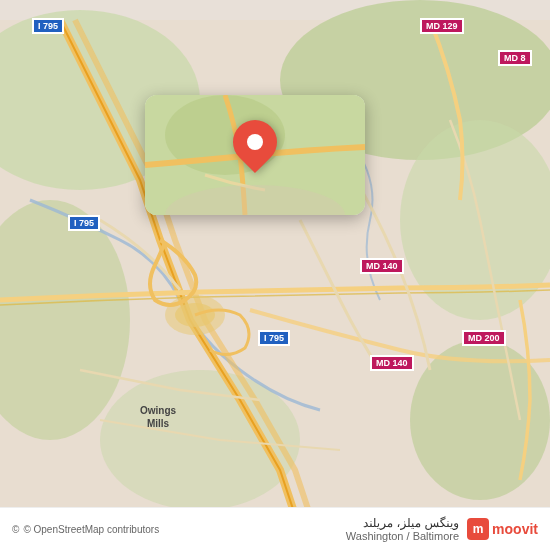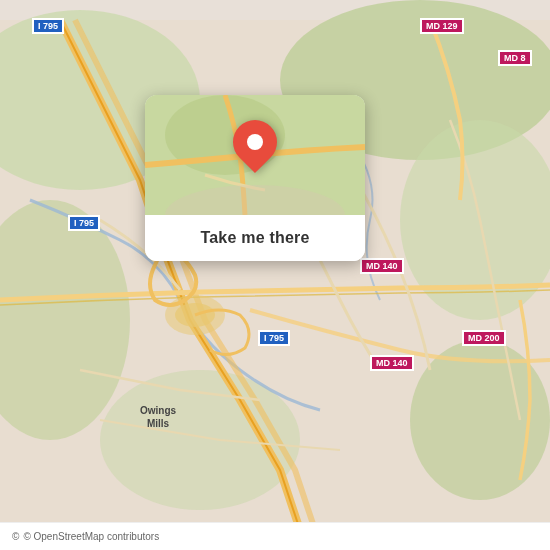--- a/index.html
+++ b/index.html
@@ -261,23 +261,32 @@
         <path d="M 0 70 Q 60 65 110 60 Q 160 55 220 52" stroke="#f0c060" stroke-width="6" fill="none"></path>
         <path d="M 80 0 Q 90 30 95 60 Q 98 85 100 120" stroke="#f0c060" stroke-width="5" fill="none"></path>
         <path d="M 60 80 Q 90 90 120 95" stroke="#e8d8a0" stroke-width="3" fill="none"></path>
         <ellipse cx="110" cy="120" rx="90" ry="30" fill="#d4c8b0" opacity="0.4"></ellipse>
       </svg>
 
       <div style="position:absolute;top:25px;left:50%;transform:translateX(-50%);">
         <div class="location-pin"></div>
       </div>
     </div>
-    <button class="popup-button">Take me there</button>
   </div>
 
   <div class="bottom-bar">
     <div class="bottom-left">
       <span class="copyright-circle">©</span>
       <span>© OpenStreetMap contributors</span>
     </div>
+    <div class="bottom-location">
+      <div>
+        <div class="location-text">وینگس میلز، مریلند</div>
+        <div class="location-sub">Washington / Baltimore</div>
+      </div>
+      <div class="moovit-logo">
+        <div class="moovit-icon">m</div>
+        <span class="moovit-text">moovit</span>
+      </div>
+    </div>
   </div>
 
 </div>
 
 </body></html>

